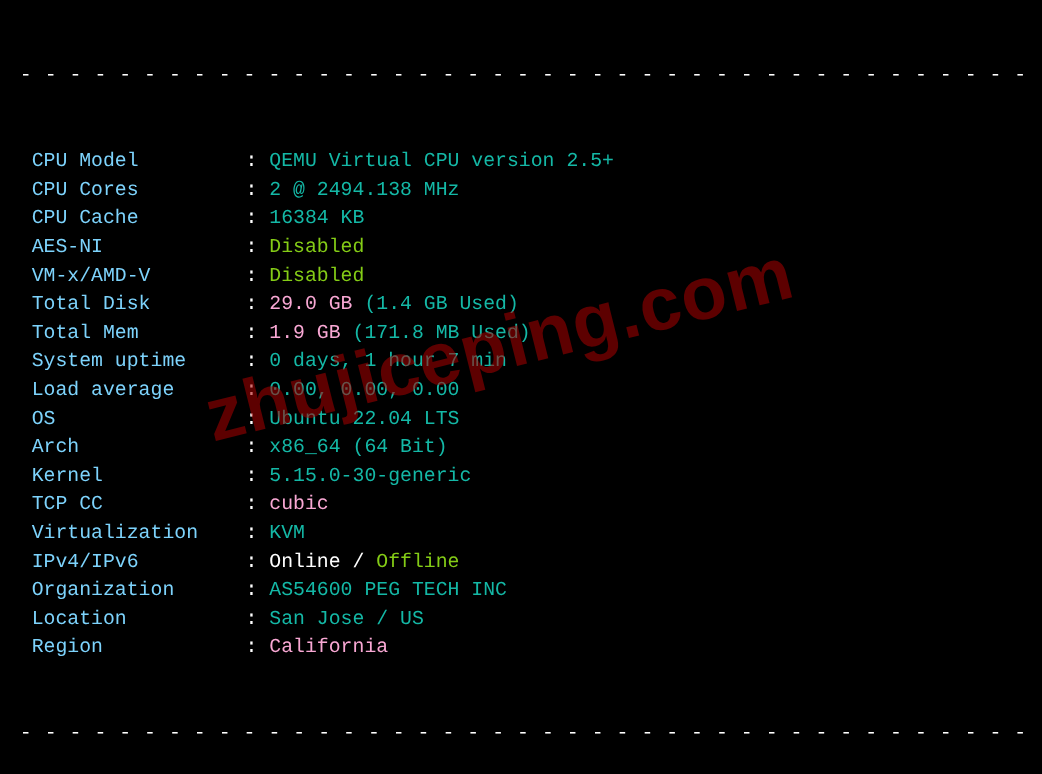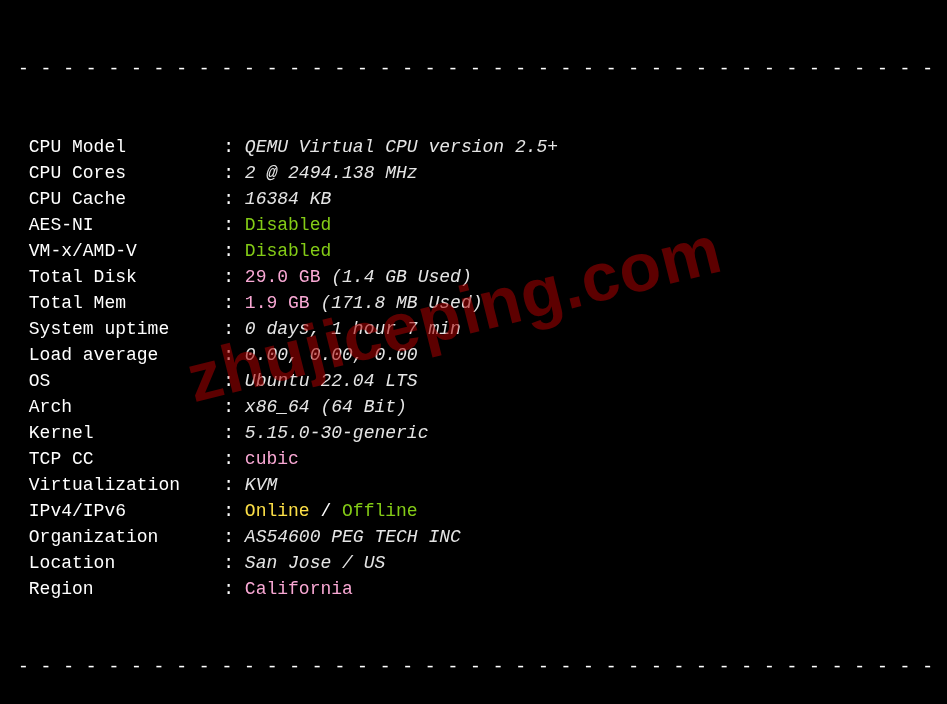--- a/index.html
+++ b/index.html
@@ -13,26 +13,26 @@
     width: 947px;
     height: 704px;
     overflow: hidden;
     position: relative;
   }
   .term {
     padding: 4px 18px;
     white-space: pre;
   }
   .dash { color: #ffffff; letter-spacing: 0.5px; }
-  .label { color: #ffffff; text-align: center; }
+  .label { color: #7dd3fc; text-align: center; }
   .colon { color: #ffffff; }
-  .cyan { color: #e5e5e5; font-style: italic; }
+  .cyan { color: #14b8a6; }
   .red { color: #84cc16; }
   .yellow { color: #f9a8d4; }
-  .green { color: #fde047; }
+  .green { color: #ffffff; }
   .white { color: #ffffff; }
   .row { display: block; }
   .watermark {
     position: absolute;
     top: 300px;
     left: 180px;
     font-size: 68px;
     font-weight: bold;
     color: rgba(170, 0, 0, 0.55);
     transform: rotate(-14deg);

